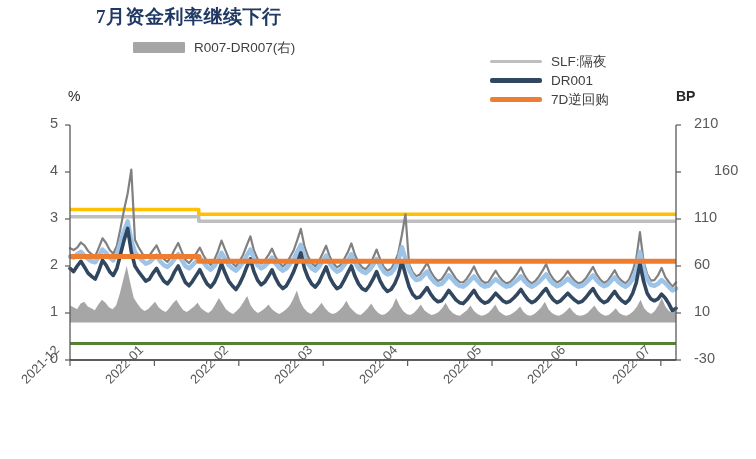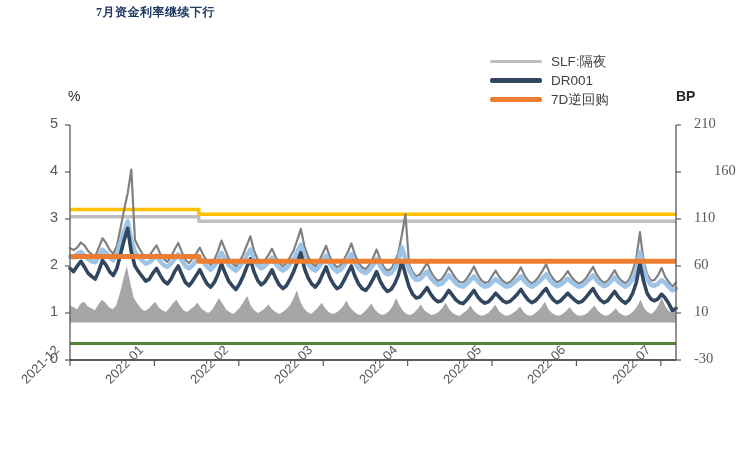--- a/index.html
+++ b/index.html
@@ -17,21 +17,21 @@
   #chart-root {
     position: absolute;
     left: 0; top: 0;
     width: 756px;
     height: 459px;
   }
   .chart-title {
     position: absolute;
     left: 96px;
     top: 4px;
-    font-size: 12px;
+    font-size: 19px;
     font-weight: bold;
     color: #1F3864;
     font-family: "Liberation Serif", serif;
     letter-spacing: 0.5px;
     white-space: nowrap;
   }
   .legend {
     position: absolute;
     top: 38px;
     font-size: 13.5px;
@@ -69,40 +69,43 @@
   .tick-label {
     position: absolute;
     font-size: 14.5px;
     color: #595959;
     text-align: right;
     width: 36px;
   }
   .tick-label.right-axis {
     text-align: left;
     width: 44px;
-    font-family: Liberation Serif, serif;
   }
   .xtick-label {
     position: absolute;
     font-size: 13px;
     color: #595959;
     transform-origin: left top;
     transform: rotate(-45deg);
     white-space: nowrap;
   }
   svg { display: block; }
 </style>
 </head>
 <body>
 
 <div id="chart-root">
 
   <div class="chart-title">7月资金利率继续下行</div>
 
   <div class="legend legend-col-left">
+    <div class="legend-item">
+      <span class="legend-swatch block" style="background:#A6A6A6"></span>
+      <span class="legend-label">R007-DR007(右)</span>
+    </div>
   </div>
 
   <div class="legend legend-col-right">
     <div class="legend-item">
       <span class="legend-swatch" style="background:#BFBFBF;height:3px"></span>
       <span class="legend-label">SLF:隔夜</span>
     </div>
     <div class="legend-item">
       <span class="legend-swatch" style="background:#31465F;height:5px"></span>
       <span class="legend-label">DR001</span>

